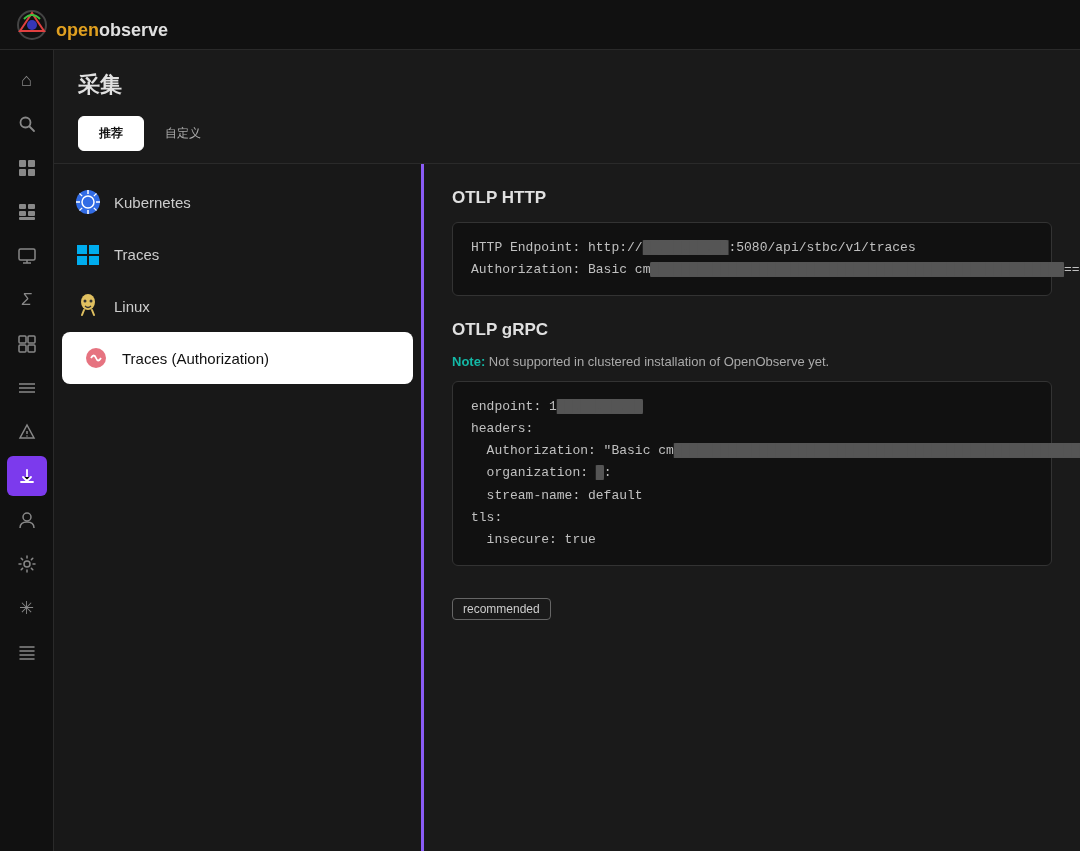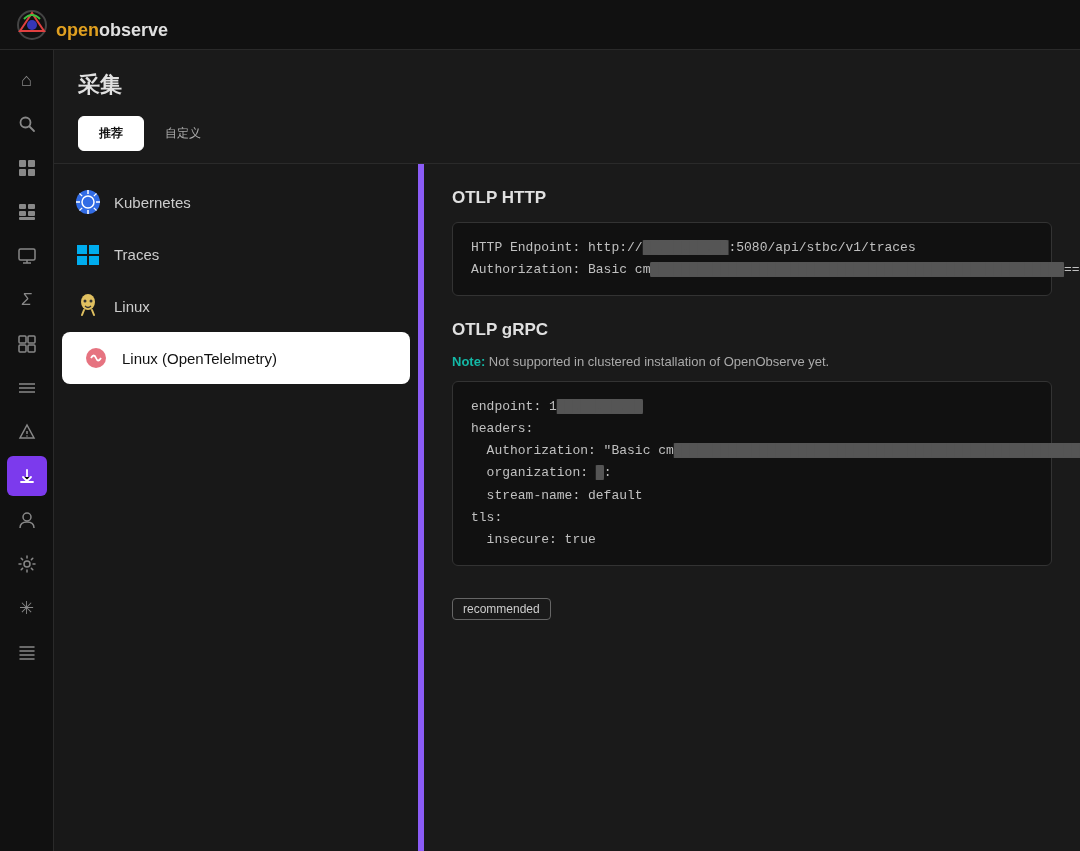--- a/index.html
+++ b/index.html
@@ -123,21 +123,21 @@
       flex: 1;
       overflow: hidden;
       border-top: 1px solid #2a2a2a;
       margin-top: 12px;
     }
 
     
     .left-nav {
       width: 370px;
       background: #181818;
-      border-right: 6px solid #8b5cf6;
+      border-right: 3px solid #8b5cf6;
       padding: 12px 0;
       flex-shrink: 0;
     }
     .nav-item {
       display: flex;
       align-items: center;
       gap: 12px;
       padding: 12px 20px;
       cursor: pointer;
       color: #ccc;
@@ -377,21 +377,21 @@
           <span>Linux</span>
         </div>
 
         <div class="nav-item active">
           <div class="nav-item-icon traces-icon">
             <svg width="24" height="24" viewBox="0 0 24 24">
               <circle cx="12" cy="12" r="10" fill="#e05060" opacity="0.8"></circle>
               <path d="M7 12 Q10 7 12 12 Q14 17 17 12" fill="none" stroke="white" stroke-width="1.8"></path>
             </svg>
           </div>
-          <span>Linux (OpenTelelmetry)</span>
+          <span>Traces (Authorization)</span>
         </div>
 
 
       </div>
 
       <div class="right-content">
 
         <div class="section-gap">
           <div class="section-title">OTLP HTTP</div>
           <div class="code-block"><span>HTTP Endpoint: http://</span><span style="background:#555;color:#555;border-radius:2px;">██.██.██.██</span><span>:5080/api/stbc/v1/traces</span>

